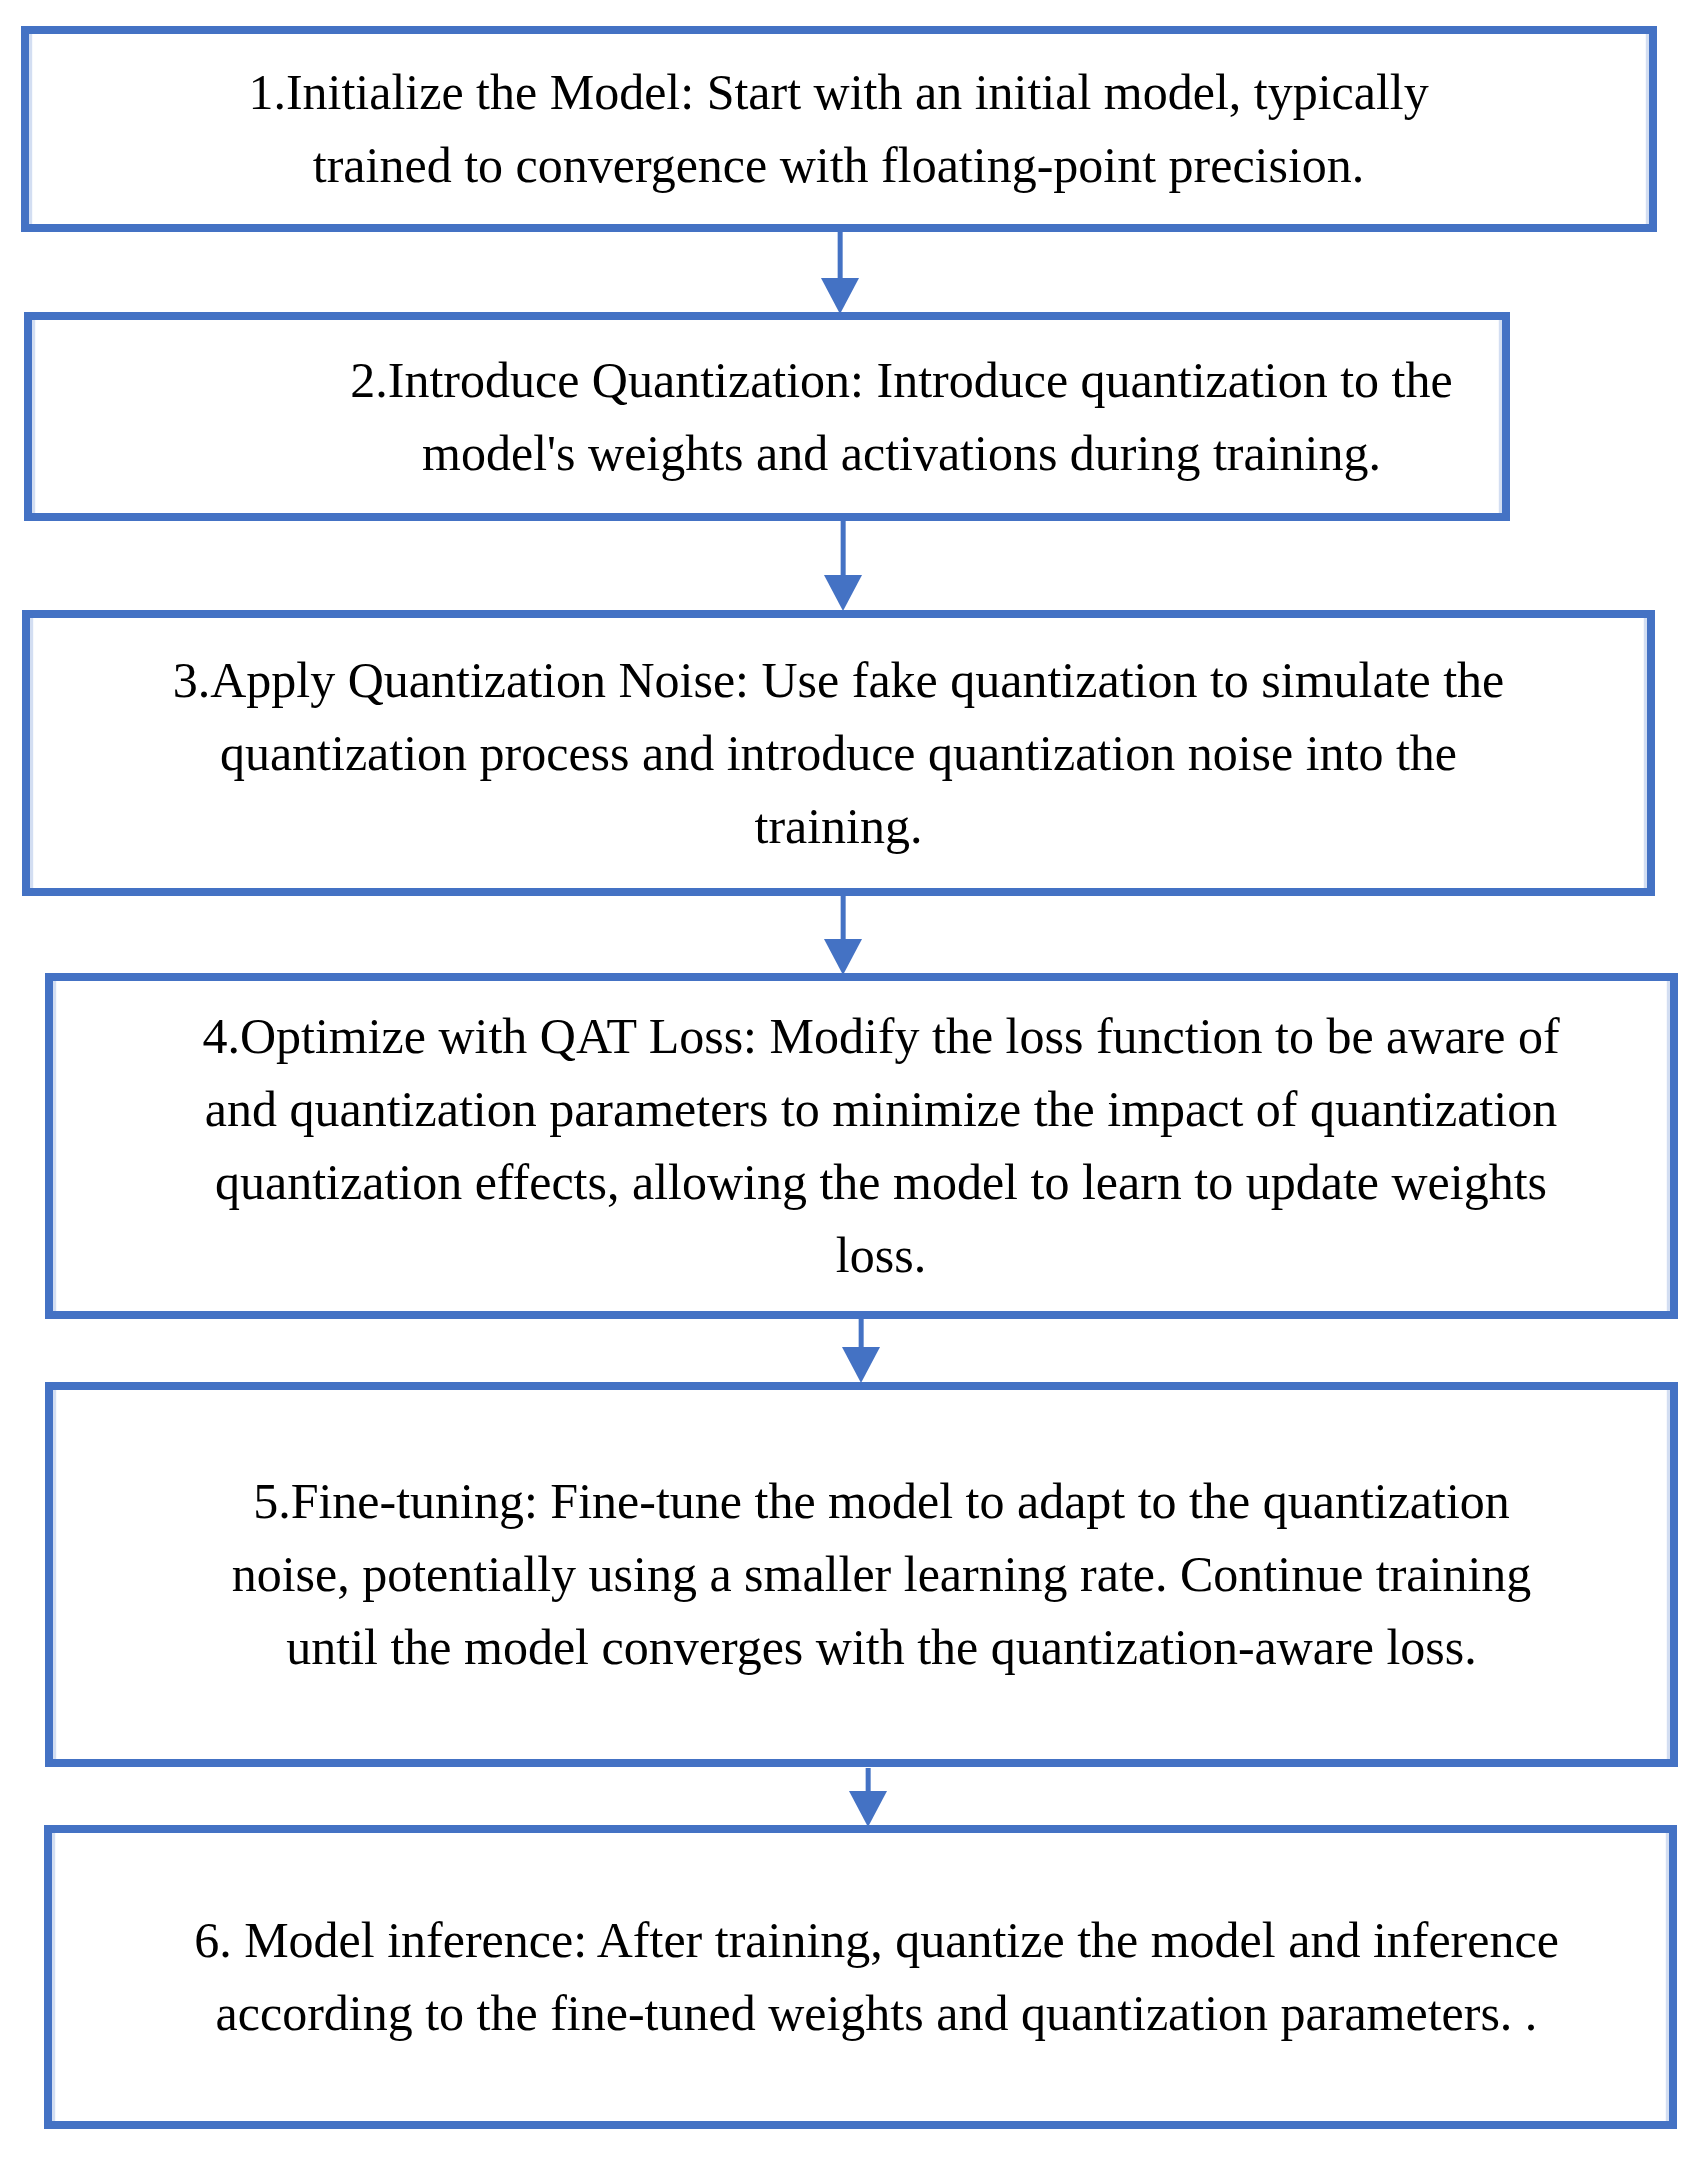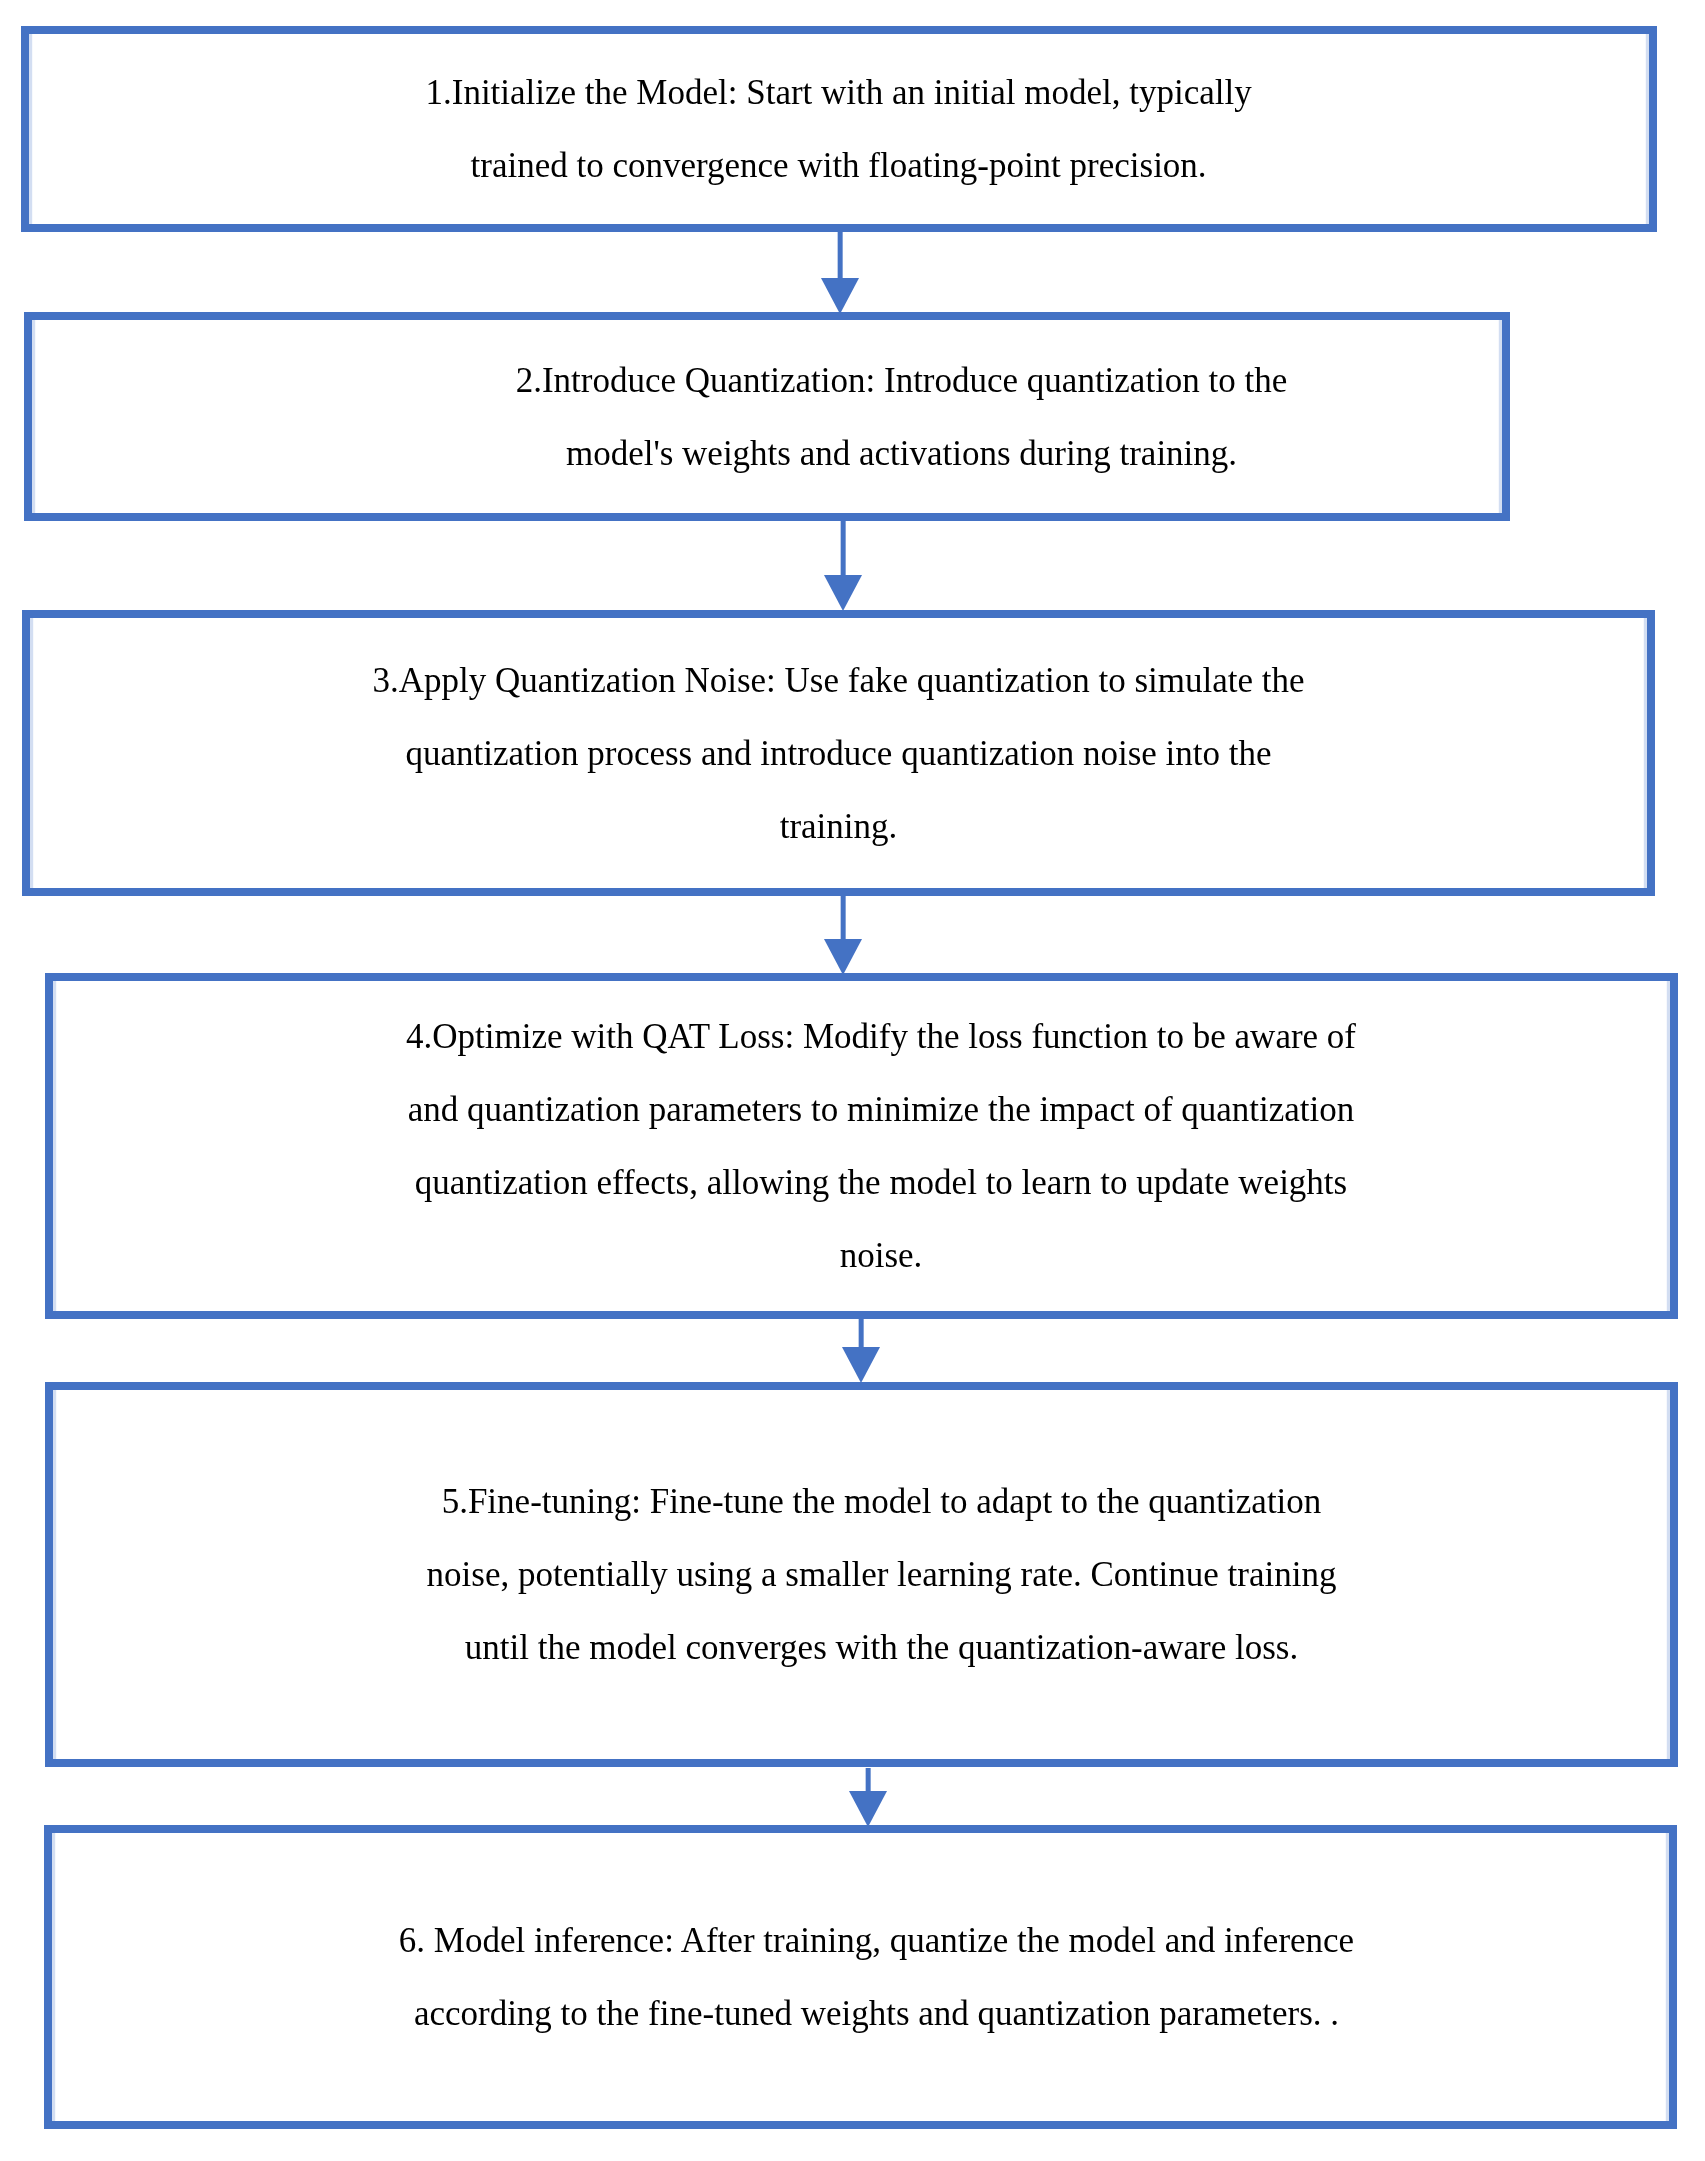--- a/index.html
+++ b/index.html
@@ -19,21 +19,21 @@
   .flow-box {
     position: absolute;
     box-sizing: border-box;
     background: #ffffff;
     border: 8px solid #4472C4;
     box-shadow: inset 3.2px 0 0 #d3def2, inset -3.2px 0 0 #d3def2;
     display: flex;
     flex-direction: column;
     justify-content: center;
     text-align: center;
-    font-size: 35px;
+    font-size: 50px;
     line-height: 73px;
   }
   .flow-box .line {
     white-space: pre;
   }
   
   #box1 { left: 20.6px;  top: 26px;   width: 1636px; height: 206px; }
   #box2 { left: 24px;  top: 312px;  width: 1486px; height: 209px; padding-left: 269px; }
   #box3 { left: 22px;  top: 610px;  width: 1633px; height: 286px; }
   #box4 { left: 45px;  top: 973px; width: 1633px; height: 346px; padding-left: 39px; }
@@ -103,21 +103,21 @@
 
   <div class="flow-arrow" id="arrow3">
     <div class="shaft"></div>
     <div class="head"></div>
   </div>
 
   <div class="flow-box" id="box4">
     <div class="line">4.Optimize with QAT Loss: Modify the loss function to be aware of</div>
     <div class="line">and quantization parameters to minimize the impact of quantization</div>
     <div class="line">quantization effects, allowing the model to learn to update weights</div>
-    <div class="line">noise.</div>
+    <div class="line">loss.</div>
   </div>
 
   <div class="flow-arrow" id="arrow4">
     <div class="shaft"></div>
     <div class="head"></div>
   </div>
 
   <div class="flow-box" id="box5">
     <div class="line">5.Fine-tuning: Fine-tune the model to adapt to the quantization</div>
     <div class="line">noise, potentially using a smaller learning rate. Continue training</div>

